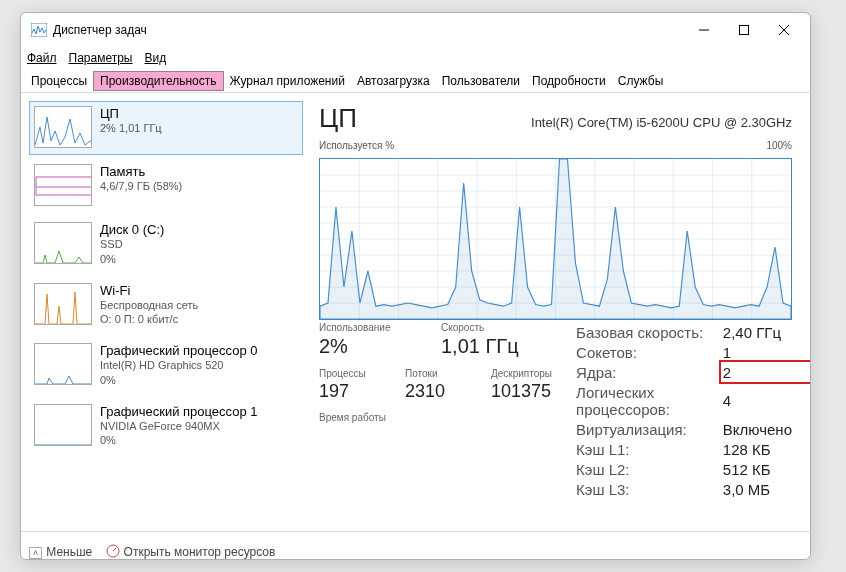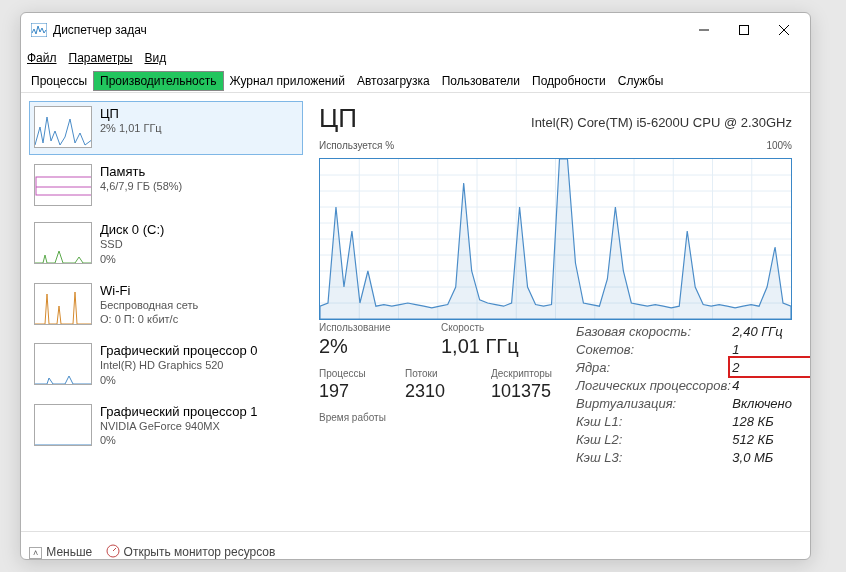--- a/index.html
+++ b/index.html
@@ -7,21 +7,21 @@
   .window { position: absolute; left: 20px; top: 12px; width: 791px; height: 548px; background: #fff; border: 1px solid #b0b0b0; border-radius: 6px; box-shadow: 0 4px 20px rgba(0,0,0,0.15); display: flex; flex-direction: column; }
   .titlebar { height: 34px; display: flex; align-items: center; padding: 0 6px; }
   .titlebar-icon { width: 16px; height: 14px; margin: 0 6px 0 4px; }
   .titlebar-title { font-size: 12px; color: #000; flex: 1; }
   .win-controls { display: flex; }
   .win-btn { width: 40px; height: 28px; display: flex; align-items: center; justify-content: center; }
   .menubar { height: 22px; display: flex; align-items: center; padding: 0 6px; gap: 12px; text-decoration: underline; }
   .menubar span { font-size: 12px; color: #000; }
   .tabbar { height: 24px; display: flex; align-items: center; padding: 0 4px; border-bottom: 1px solid #e0e0e0; }
   .tab { font-size: 12px; color: #000; padding: 2px 6px; white-space: nowrap; }
-  .tab.selected { border: 1px solid #888; background: #22c55e; }
+  .tab.selected { border: 1px solid #888; background: #f9a8d4; }
   .content { flex: 1; display: flex; overflow: hidden; }
   .sidebar { width: 288px; padding: 8px 6px 0 8px; display: flex; flex-direction: column; gap: 4px; overflow: hidden; }
   .side-item { display: flex; align-items: flex-start; gap: 8px; padding: 4px 4px 6px 4px; border: 1px solid transparent; }
   .side-item.selected { background: #eaf4fd; border: 1px solid #7fb7e6; }
   .side-thumb { width: 58px; height: 42px; border: 1px solid #aaa; background: #fff; flex-shrink: 0; position: relative; overflow: hidden; }
   .side-text { display: flex; flex-direction: column; gap: 1px; }
   .side-title { font-size: 13px; color: #000; }
   .side-sub { font-size: 11px; color: #555; line-height: 1.25; }
   .main { flex: 1; padding: 10px 18px 0 10px; display: flex; flex-direction: column; }
   .main-head { display: flex; align-items: baseline; justify-content: space-between; margin-bottom: 6px; }
@@ -32,21 +32,21 @@
   .chart-grid line { stroke: #e4eef6; stroke-width: 1; }
   .chart-path { fill: rgba(70,140,200,0.12); stroke: #4a8cc8; stroke-width: 1.2; }
   .axis-labels { display: flex; justify-content: space-between; font-size: 10px; color: #555; margin-bottom: 10px; }
   .stats { display: flex; gap: 24px; }
   .stats-left { display: flex; flex-direction: column; gap: 10px; }
   .stat-row { display: flex; gap: 22px; }
   .stat-block { display: flex; flex-direction: column; }
   .stat-label { font-size: 10px; color: #666; margin-bottom: 2px; }
   .stat-value-lg { font-size: 20px; color: #222; }
   .stat-value-md { font-size: 18px; color: #222; }
-  .stats-right { font-size: 13px; color: #444; font-style: italic; }
+  .stats-right { font-size: 15px; color: #444; }
   .stats-right table { border-collapse: collapse; }
   .stats-right td { padding: 1.5px 0; }
   .stats-right td:first-child { width: 160px; color: #555; }
   .stats-right td:last-child { color: #222; }
   .highlight-row td { position: relative; }
   .highlight-box { position: absolute; border: 2.5px solid #d81e1e; left: -4px; right: -38px; top: -2px; bottom: -2px; pointer-events: none; }
   .footer { height: 28px; border-top: 1px solid #e0e0e0; display: flex; align-items: flex-end; padding: 0 8px; gap: 14px; font-size: 12px; color: #444; }
   .footer .chev { font-size: 9px; color: #666; border: 1px solid #aaa; padding: 0 3px; margin-right: 4px; }
   .footer .rm-icon { width: 14px; height: 14px; }
   .link { color: #444; }

